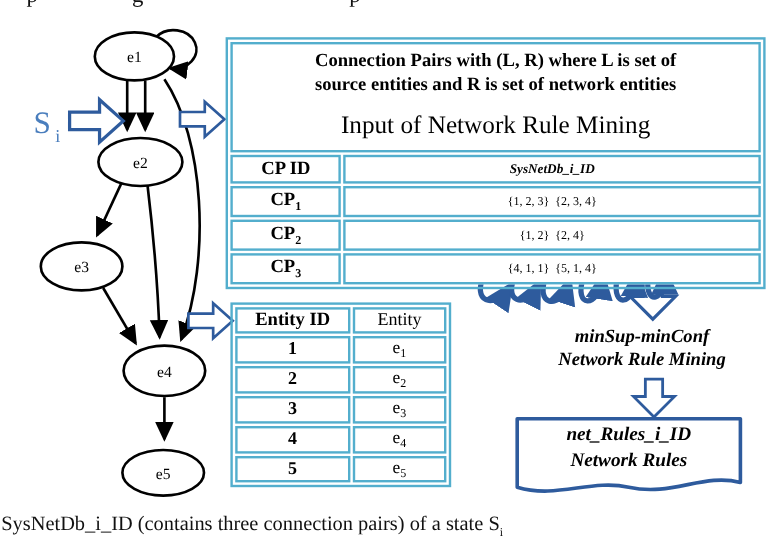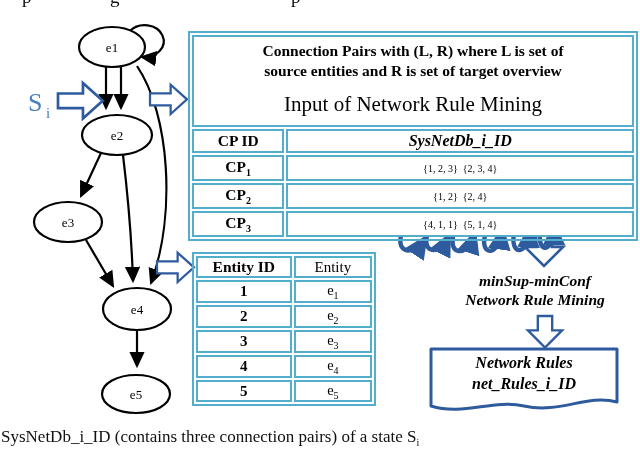--- a/index.html
+++ b/index.html
@@ -12,21 +12,21 @@
   .top-frag{position:absolute;top:-14px;font-size:19px;color:#111;}
   
   table.fig{border-collapse:separate;border-spacing:2px;border:2px solid #53aecd;width:100%;}
   table.fig td{border:2px solid #53aecd;background:#fff;text-align:center;vertical-align:middle;}
   .cp-wrap{left:188px;top:31px;width:450px;}
   .cp-hdr{padding:4px 6px 8px 6px;}
   .cp-title{font-weight:bold;font-size:15.5px;line-height:20px;}
   .cp-input{font-weight:normal;font-size:21px;margin-top:11px;}
   .cp-c1{width:21%;font-weight:bold;font-size:15.5px;padding:1px 2px;}
   .cp-c2{font-size:10px;padding:1px 2px;white-space:pre-wrap;}
-  .cp-c2-hdr{font-weight:bold;font-style:italic;font-size:16px;}
+  .cp-c2-hdr{font-weight:bold;font-style:italic;font-size:11px;}
   sub{font-size:10px;}
   .idx-wrap{left:192px;top:252px;width:184px;}
   .idx-title{font-weight:bold;font-size:16.5px;padding:0 2px;}
   .idx-c1{width:55%;font-weight:bold;font-size:15px;padding:0 2px;}
   .idx-c2{font-size:14.5px;padding:0 2px;}
   .idx-c1h{width:55%;font-weight:bold;font-size:15.5px;padding:0 10px;}
   .idx-c2h{font-size:15px;padding:0 2px;}
   
   .mining-label{left:424px;top:271px;width:222px;text-align:center;
     font-weight:bold;font-style:italic;font-size:15.5px;line-height:19px;}
@@ -101,21 +101,21 @@
 
   <path d="M 431,349 H 617 V 402 C 586,394 560,414 524,406 C 492,399 464,416 431,406 Z" fill="#fff" stroke="#2e5b9d" stroke-width="3" stroke-linejoin="round"></path>
 </svg>
 
 <div class="abs cp-wrap">
   <table class="fig">
     <tbody>
         <tr>
       <td colspan="2" class="cp-hdr">
         <div class="cp-title">Connection Pairs with (L, R) where L is set of</div>
-        <div class="cp-title">source entities and R is set of target overview</div>
+        <div class="cp-title">source entities and R is set of network entities</div>
         <div class="cp-input">Input of Network Rule Mining</div>
       </td>
     </tr>
     <tr>
       <td class="cp-c1">CP ID</td>
       <td class="cp-c2 cp-c2-hdr">SysNetDb_i_ID</td>
     </tr>
     <tr>
       <td class="cp-c1"><span>CP</span><sub>1</sub></td>
       <td class="cp-c2">{1, 2, 3}  {2, 3, 4}</td>
@@ -162,19 +162,19 @@
   </tbody>
     </table>
 </div>
 
 <div class="abs mining-label">
   <div>minSup-minConf</div>
   <div>Network Rule Mining</div>
 </div>
 
 <div class="abs rules-text">
+  <div>net_Rules_i_ID</div>
   <div>Network Rules</div>
-  <div>net_Rules_i_ID</div>
 </div>
 
 <div class="abs caption">
   <div class="cap2"><span>SysNetDb_i_ID (contains three connection pairs) of a state S</span><sub>i</sub></div>
 </div>
 
 </body></html>

